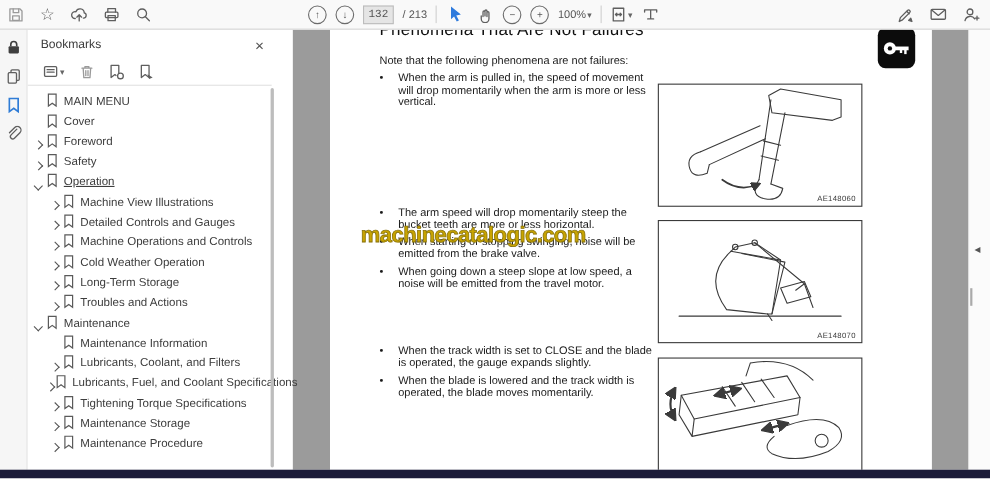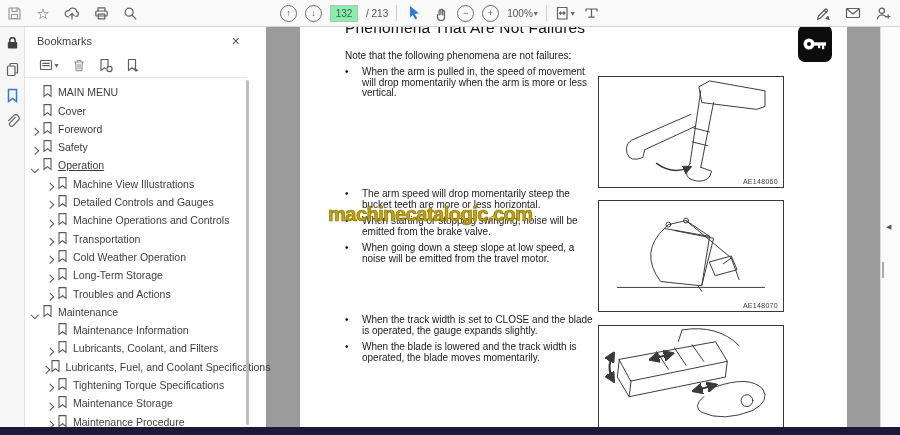--- a/index.html
+++ b/index.html
@@ -13,22 +13,22 @@
            border-bottom:1px solid #d5d5d5;z-index:30}
   .tgroup{position:absolute;top:0;height:26px;display:flex;align-items:center}
   .tleft{left:5px;gap:11px}
   .tnav{left:280px;gap:8px}
   .tright{right:8px;gap:12px}
   .ibtn{width:18px;height:18px;display:flex;align-items:center;justify-content:center;cursor:pointer}
   .circbtn{width:15px;height:15px;border:1.2px solid #6b6b6b;border-radius:50%;
            display:flex;align-items:center;justify-content:center;font-size:9px;color:#555}
   .up-arr::before{content:"↑"} .dn-arr::before{content:"↓"}
   .minus::before{content:"−"} .plus::before{content:"+"}
-  .pageinput{width:26px;height:15px;border:1px solid #bcbcbc;background:#86efac;font-size:10px;
-             text-align:center;color:#555;font-family:Liberation Sans, sans-serif;padding:0}
+  .pageinput{width:26px;height:15px;border:1px solid #bcbcbc;background:#e5e5e5;font-size:10px;
+             text-align:center;color:#555;font-family:Liberation Mono, monospace;padding:0}
   .pagetotal{font-size:10px;color:#555}
   .zoomlabel{font-size:10px;color:#555;display:flex;align-items:center;gap:1px}
   .caret{font-size:8px;color:#666}
   .vsep{width:1px;height:16px;background:#d0d0d0}
   .star{font-size:15px;color:#5f5f5f;line-height:1}
 
   
   .rail{position:absolute;left:0;top:27px;width:25px;height:400px;background:#f6f6f6;
         border-right:1px solid #e4e4e4;display:flex;flex-direction:column;align-items:center;
         padding-top:8px;gap:9px;box-sizing:border-box;z-index:20}
@@ -316,29 +316,20 @@
       <div class="bm-item lvl1 chev-right">
         <span class="chev"></span>
         <span class="bmicon">
           <svg width="13" height="14" viewBox="0 0 13 14">
             <path d="M3 1.6h7v10.8L6.5 9.8 3 12.4z" fill="none" stroke="#5a5a5a" stroke-width="1.1"></path>
           </svg>
         </span>
         <span class="bm-label">Machine Operations and Controls</span>
       </div>
 
-      <div class="bm-item lvl1 chev-right">
-        <span class="chev"></span>
-        <span class="bmicon">
-          <svg width="13" height="14" viewBox="0 0 13 14">
-            <path d="M3 1.6h7v10.8L6.5 9.8 3 12.4z" fill="none" stroke="#5a5a5a" stroke-width="1.1"></path>
-          </svg>
-        </span>
-        <span class="bm-label">Transportation</span>
-      </div>
 
       <div class="bm-item lvl1 chev-right">
         <span class="chev"></span>
         <span class="bmicon">
           <svg width="13" height="14" viewBox="0 0 13 14">
             <path d="M3 1.6h7v10.8L6.5 9.8 3 12.4z" fill="none" stroke="#5a5a5a" stroke-width="1.1"></path>
           </svg>
         </span>
         <span class="bm-label">Cold Weather Operation</span>
       </div>

